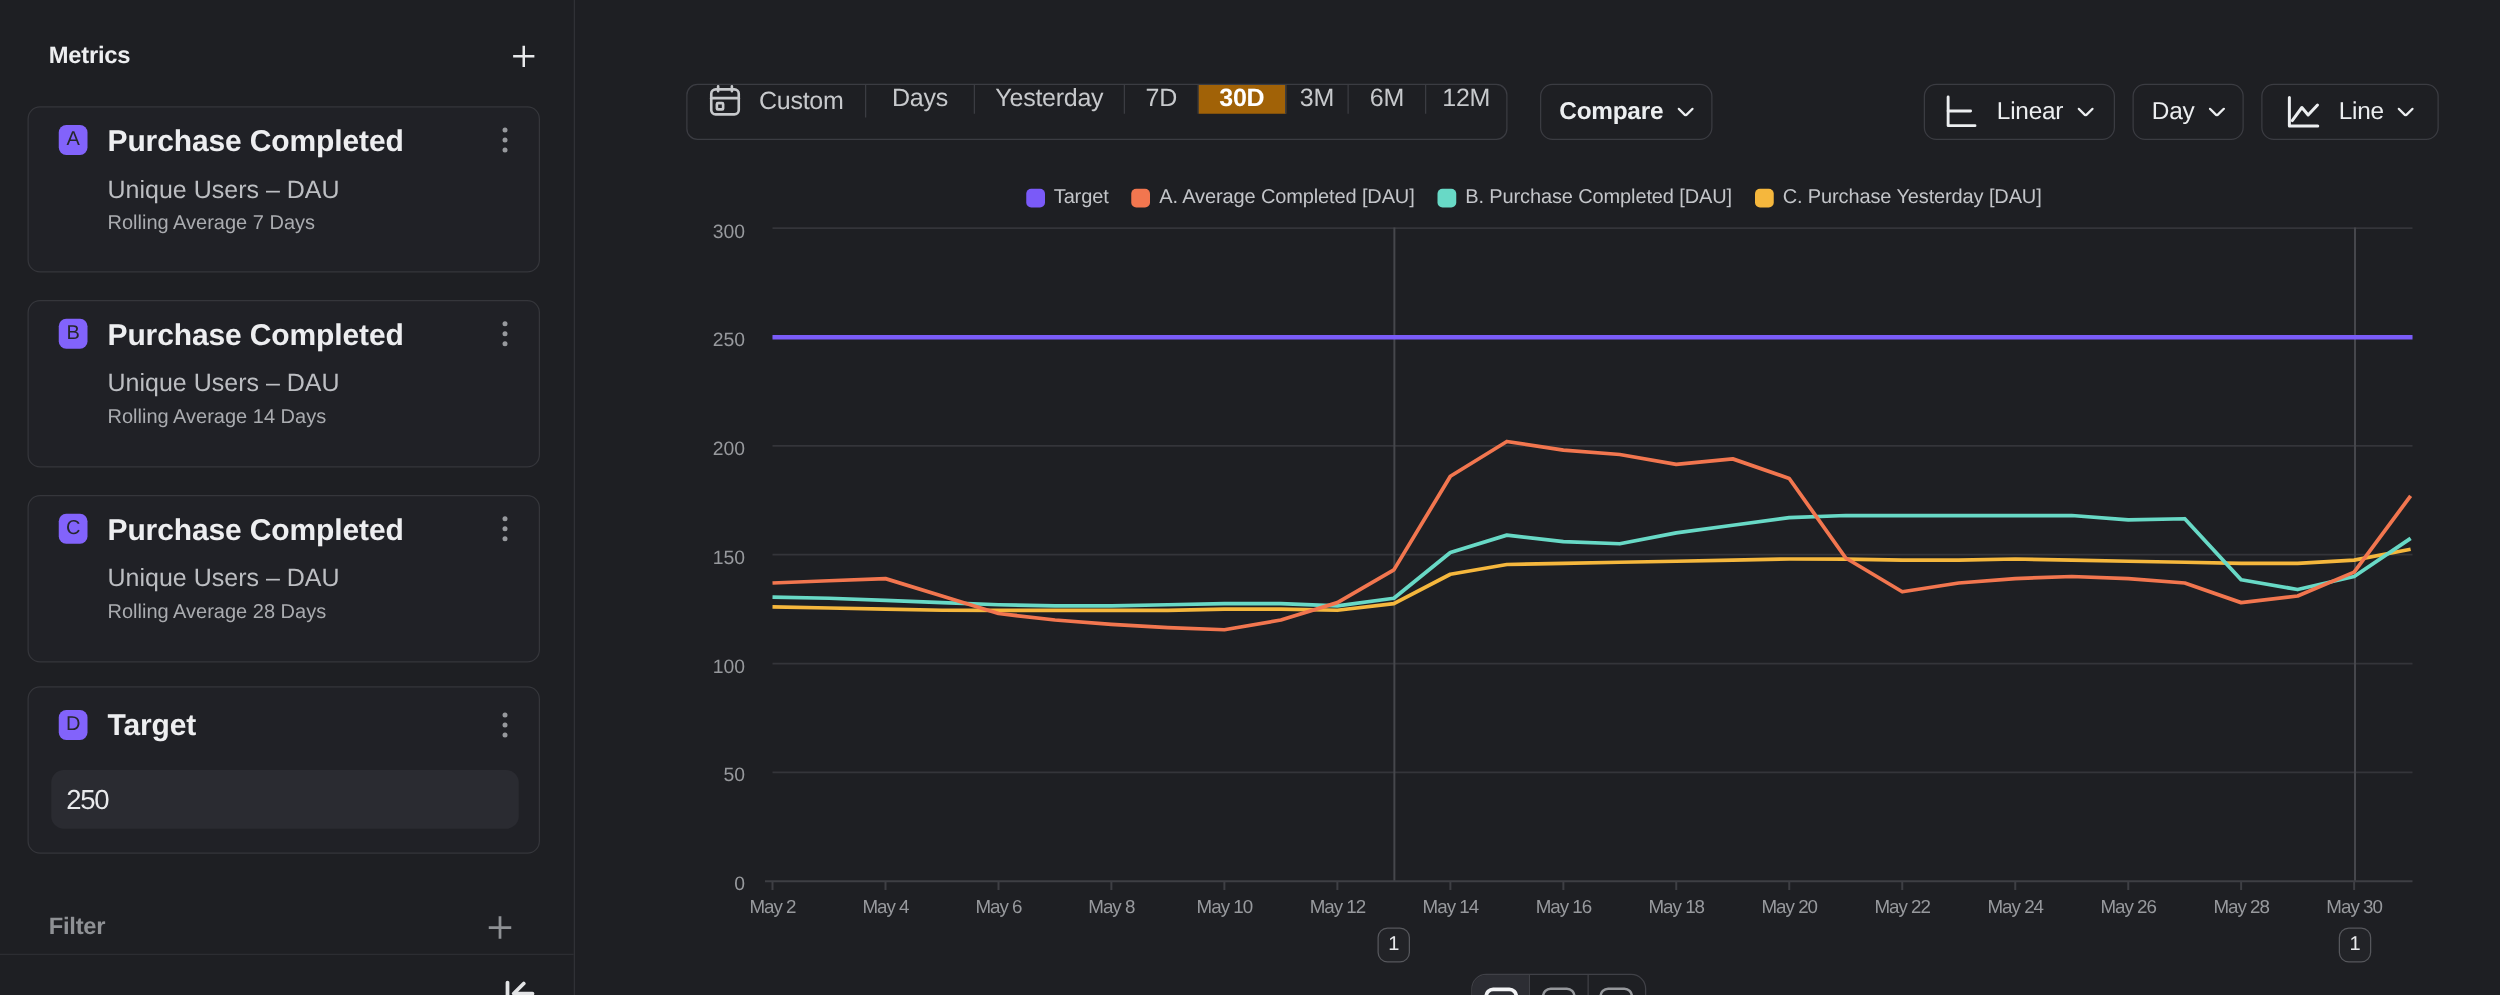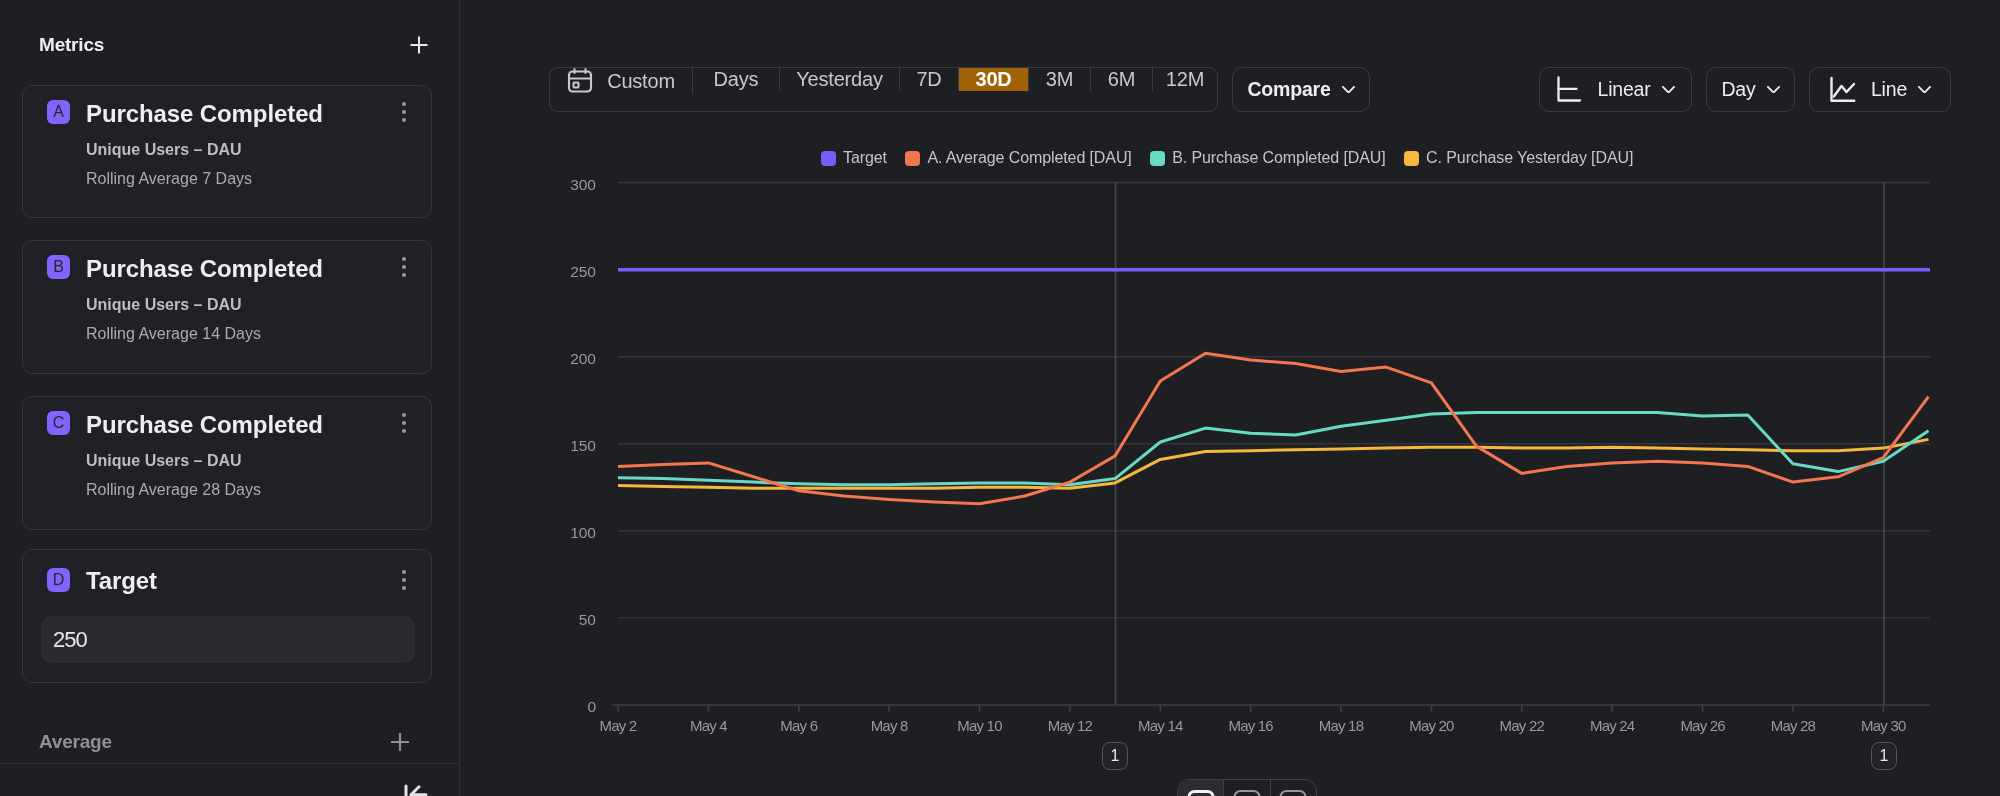--- a/index.html
+++ b/index.html
@@ -4,21 +4,21 @@
 <style>
   * { margin:0; padding:0; box-sizing:border-box; }
   html,body { width:2000px; height:796px; background:#1e1f23; font-family:"Liberation Sans",sans-serif; overflow:hidden; position:relative; }
   .abs { position:absolute; }
   
   #sidebar { position:absolute; left:0; top:0; width:460px; height:796px; background:#1e1f23; border-right:1px solid #303136; }
   .sb-head { position:absolute; left:39px; top:34px; font-size:19px; font-weight:700; color:#edeef0; letter-spacing:-0.2px; }
   .card { position:absolute; left:22px; width:410px; border:1px solid #35363b; border-radius:10px; background:#202126; }
   .badge { position:absolute; left:24px; top:14px; width:23px; height:24px; border-radius:6px; background:#8263fb; color:#26272c; font-size:16px; font-weight:500; text-align:center; line-height:24px; }
   .ctitle { position:absolute; left:63px; top:14px; font-size:24px; font-weight:700; color:#edeef0; letter-spacing:-0.1px; }
-  .cline2 { position:absolute; left:63px; top:55px; font-size:16px; color:#bcbec2;font-weight:bold; }
+  .cline2 { position:absolute; left:63px; top:55px; font-size:20px; color:#bcbec2; }
   .cline3 { position:absolute; left:63px; top:84px; font-size:16px; color:#aaacb0; }
   .dots { position:absolute; right:24px; top:16px; width:6px; }
   .dots span { display:block; width:4px; height:4px; border-radius:50%; background:#97999d; margin:0 auto 4px; }
   .filter { position:absolute; left:39px; top:731px; font-size:19px; font-weight:700; color:#8f9195; letter-spacing:-0.2px; }
   
   .seg-group { position:absolute; left:549px; top:67px; height:45px; border:1px solid #3b3c42; border-radius:9px; display:flex; align-items:flex-start; }
   .seg { display:flex; align-items:center; justify-content:center; font-size:20px; color:#c7c9cc; border-right:1px solid #3b3c42; letter-spacing:-0.2px; }
   .seg:last-child { border-right:none; }
   .seg.active { background:#a16207; color:#fff; font-weight:700; }
   .btn { position:absolute; top:67px; height:45px; border:1px solid #3b3c42; border-radius:10px; display:flex; align-items:center; justify-content:center; font-size:19.5px; color:#eceef0; font-weight:600; letter-spacing:-0.2px; }
@@ -85,21 +85,21 @@
     <div class="badge" style="top:18px;">D</div>
     <div class="ctitle" style="top:17px;">Target</div>
     <div class="dots" style="top:20px;">
         <span></span>
         <span></span>
         <span></span>
       </div>
     <div style="position:absolute;left:18px;top:66px;width:374px;height:47px;background:#2a2b31;border-radius:10px;color:#e9eaec;font-size:22px;letter-spacing:-1px;line-height:47px;padding-left:12px;">250</div>
   </div>
 
-  <div class="filter">Average</div>
+  <div class="filter">Filter</div>
   <svg class="abs" style="left:383px;top:725px" width="34" height="34" viewBox="0 0 34 34">
       <path d="M17 8v18M8 17h18" stroke="#8f9195" stroke-width="2.2" fill="none"></path>
     </svg>
   <div class="abs" style="left:0;top:763px;width:459px;border-top:1px solid #2c2d32;"></div>
   <svg class="abs" style="left:402px;top:784px" width="26" height="12" viewBox="0 0 26 12">
       <path d="M4 2v14M24 10.8H9.5M17 2.8l-8 8" stroke="#e3e4e6" stroke-width="3" fill="none" stroke-linecap="round"></path>
     </svg>
 </div>
 
 <div class="seg-group">
@@ -111,21 +111,21 @@
           <path d="M7.5 2v4M18.5 2v4"></path>
           <rect x="6.5" y="15.5" width="5" height="5" rx="0.8"></rect>
         </g>
       </svg>
     Custom
   </div>
   <div class="seg" style="width:87px;">Days</div>
   <div class="seg" style="width:120px;">Yesterday</div>
   <div class="seg" style="width:59px;">7D</div>
   <div class="seg active" style="width:70px;">30D</div>
-  <div class="seg" style="width:62px;">3M</div>
+  <div class="seg" style="width:50px;">3M</div>
   <div class="seg" style="width:62px;">6M</div>
   <div class="seg" style="width:64px;">12M</div>
 </div>
 
 <div class="btn" style="left:1232px;width:138px;">Compare
   <svg class="chev" viewBox="0 0 14 8">
       <path d="M1 1l6 6 6-6" stroke="#eceef0" stroke-width="2" fill="none" stroke-linecap="round" stroke-linejoin="round"></path>
     </svg>
 </div>
 

